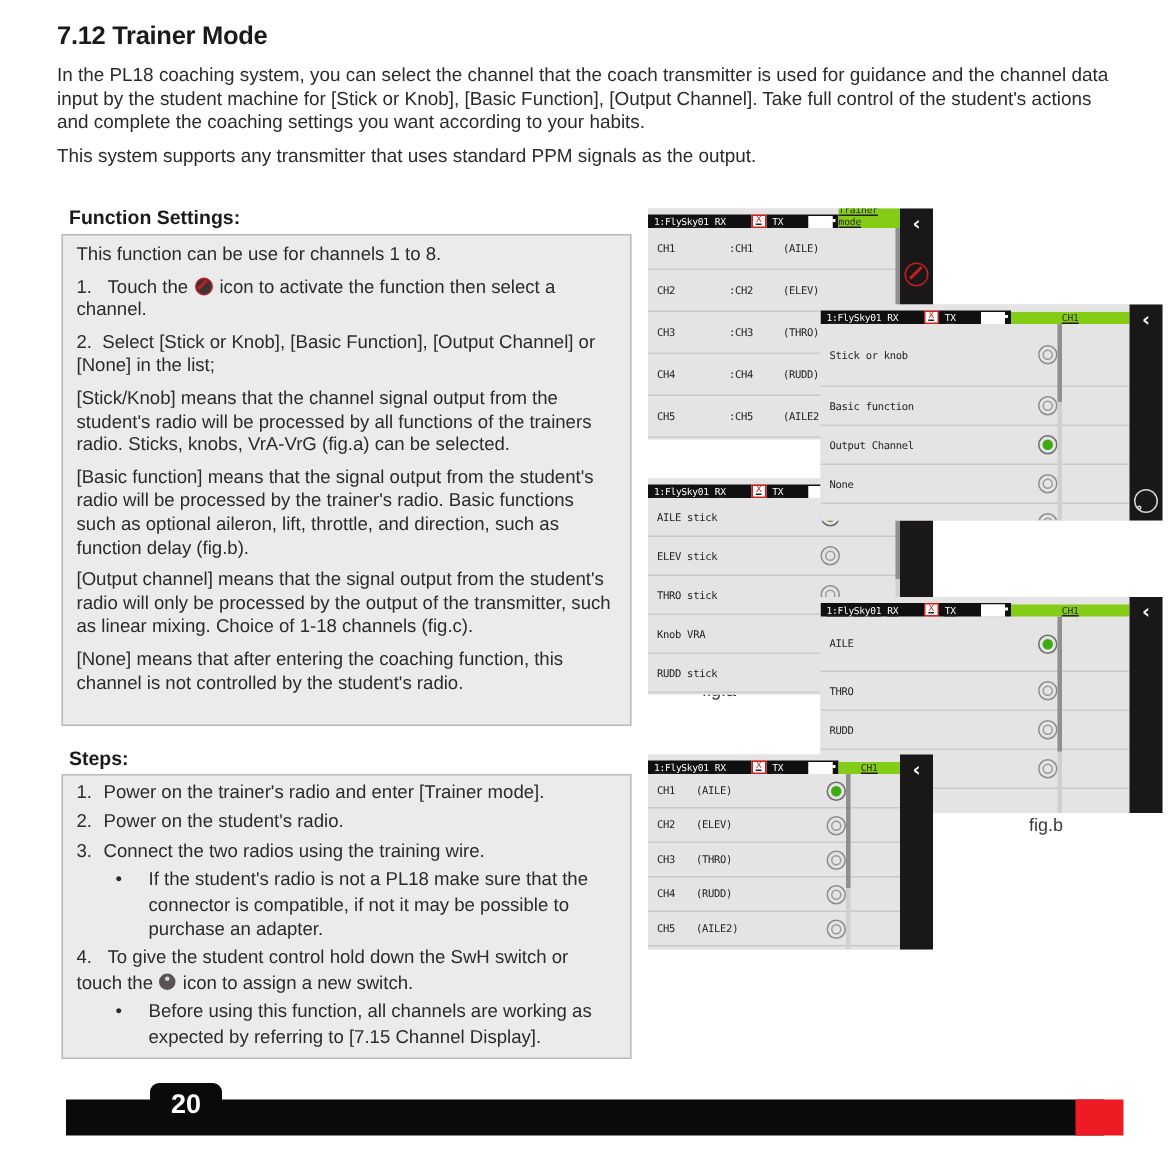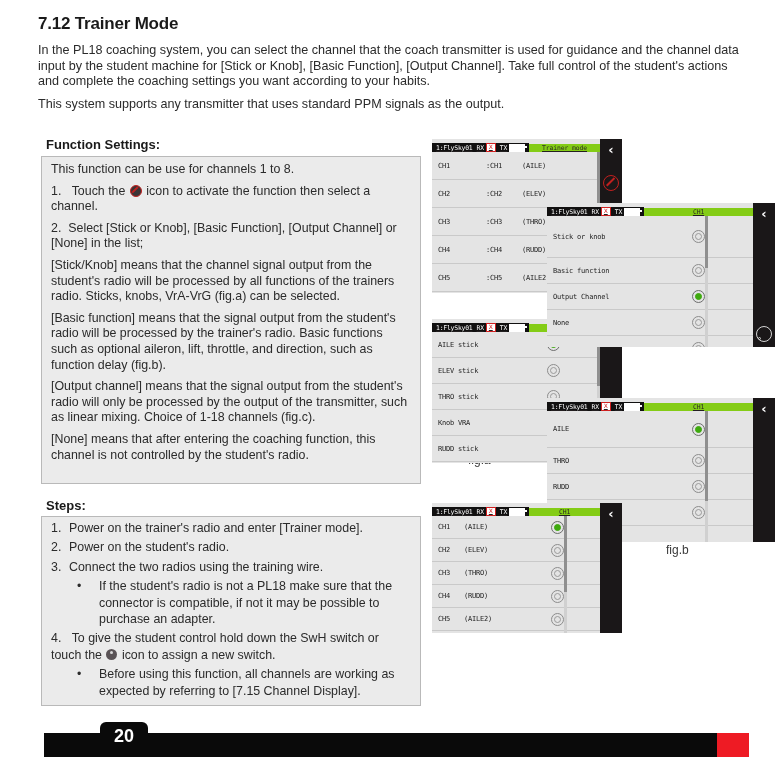--- a/index.html
+++ b/index.html
@@ -174,21 +174,21 @@
     color: #2a2a22;
     flex: 1;
     display: flex;
     align-items: center;
     justify-content: center;
     font-family: "DejaVu Sans Mono", monospace;
     font-size: 6.4px;
     letter-spacing: -0.1px;
   }
   .model-name { font-weight: normal; }
-  .rxtx { display: flex; align-items: center; gap: 2px; }
+  .rxtx { display: flex; align-items: center; gap: 17px; }
   .rx-x {
     display: inline-block;
     width: 8px; height: 7px;
     border: 1px solid #cf2020;
     color: #cf2020;
     font-size: 6px;
     line-height: 6px;
     text-align: center;
     background: #ffffff;
     font-family: "DejaVu Sans", sans-serif;
@@ -644,21 +644,21 @@
       </div>
     </div>
     <div class="scrollbar" style="right:45px;">
       <div class="thumb" style="height:90px;"></div>
     </div>
   </div>
   <div class="dev-rail">
     <div class="rail-back">‹</div>
   </div>
 </div>
-<div class="fig-cap" style="left:666px; top:543px;text-align:right;">fig.b</div>
+<div class="fig-cap" style="left:686px; top:543px;text-align:right;">fig.b</div>
 
 <div class="device" id="dev-figc" style="left:432px; top:503px; width:190px; height:130px; z-index:5;">
   <div class="dev-main">
     <div class="dev-header">
       <div class="hdr-black">
         <span class="model-name">1:FlySky01</span>
         <span class="rxtx">
           <span>RX</span>
           <span class="rx-x">X</span>
         </span>

